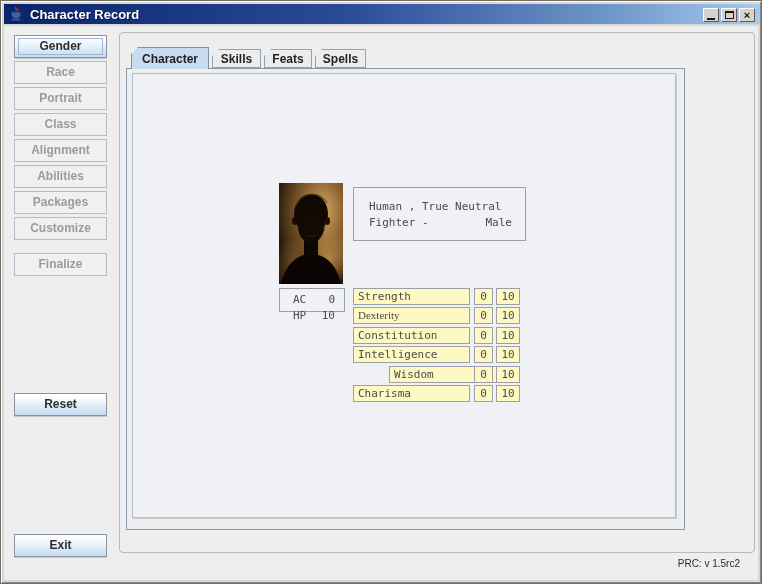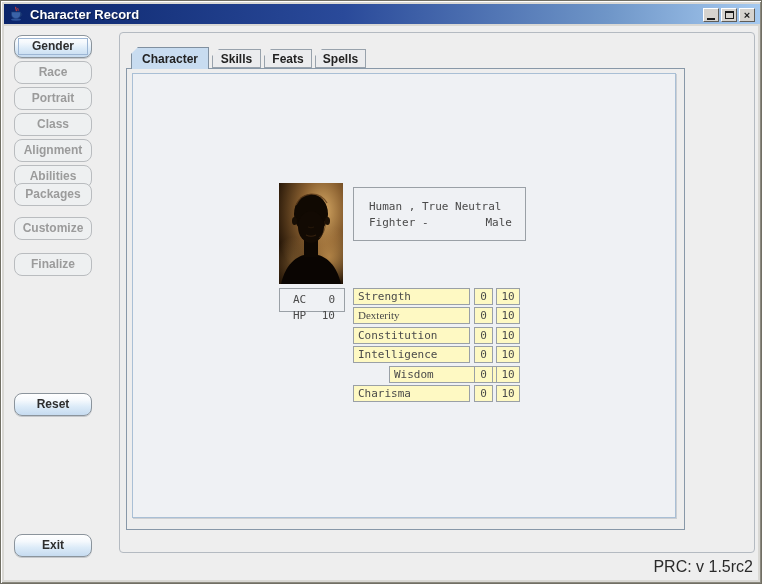--- a/index.html
+++ b/index.html
@@ -32,23 +32,23 @@
     width:16px; height:14px; background:#d6d3ce;
     border:1px solid; border-color:#ffffff #5f5d58 #5f5d58 #ffffff;
     display:flex; align-items:center; justify-content:center;
     font-size:11px; font-weight:bold; color:#1a1a1a; cursor:default;
     padding:0; font-family:"Liberation Sans",sans-serif;
   }
   .glyph-min { width:8px; height:2px; background:#1a1a1a; margin-top:8px; }
   .glyph-max { width:9px; height:8px; border:1px solid #1a1a1a; border-top:2px solid #1a1a1a; }
   
   .sbtn {
-    position:absolute; left:13px; width:78px; height:23px;
+    position:absolute; left:13px; width:93px; height:23px;
     font-size:12px; font-weight:bold; text-align:center; line-height:21px;
-    border-radius:8px; cursor:default;
+    border-radius:0; cursor:default;
   }
   .sbtn.enabled {
     color:#2e2e2e;
     background:linear-gradient(to bottom,#ffffff 0%,#f5f9fd 30%,#dcebf8 60%,#c6dbf0 100%);
     border:1px solid #8b949c;
     box-shadow:0 1px 0 rgba(120,130,140,.35);
   }
   .sbtn.disabled {
     color:#9b9b9b; background:#eef0f1; border:1px solid #b9bcbf;
   }
@@ -102,21 +102,21 @@
   .summary .srow { display:flex; justify-content:space-between; line-height:16px; white-space:pre; }
   .ab-cell {
     position:absolute; height:17px; z-index:4; border:1px solid #9aa0a6;
     background:#fef9c3; font-size:11px; line-height:15px;
   }
   .ab-name { left:352px; width:117px; padding-left:4px; }
   .ab-mod  { left:473px; width:19px; text-align:center; }
   .ab-score{ left:495px; width:24px; text-align:center; }
   
   .footer-version {
-    position:absolute; right:8px; top:557px; font-size:16px; color:#2a2a2a; z-index:2;
+    position:absolute; right:21px; top:557px; font-size:10px; color:#2a2a2a; z-index:2;
   }
 </style>
 </head>
 <body>
 
 <div class="window">
 
   <div class="titlebar">
     <span class="java-icon">
       <svg width="16" height="16" viewBox="0 0 16 16">
@@ -143,21 +143,21 @@
 
   <div class="win-body"></div>
 
   <div id="sidebar">
       <div class="sbtn enabled focused" style="top: 34px;">Gender</div>
       <div class="sbtn disabled" style="top: 60px;">Race</div>
       <div class="sbtn disabled" style="top: 86px;">Portrait</div>
       <div class="sbtn disabled" style="top: 112px;">Class</div>
       <div class="sbtn disabled" style="top: 138px;">Alignment</div>
       <div class="sbtn disabled" style="top: 164px;">Abilities</div>
-      <div class="sbtn disabled" style="top: 182px;">Packages</div>
+      <div class="sbtn disabled" style="top: 190px;">Packages</div>
       <div class="sbtn disabled" style="top: 216px;">Customize</div>
       <div class="sbtn disabled" style="top: 252px;">Finalize</div>
       <div class="sbtn enabled" style="top: 392px;">Reset</div>
       <div class="sbtn enabled" style="top: 533px;">Exit</div>
     </div>
 
   <div class="panel-outer"></div>
 
   <div id="tabs">
       <div class="tab selected" style="left: 130px; width: 78px;">Character</div>

